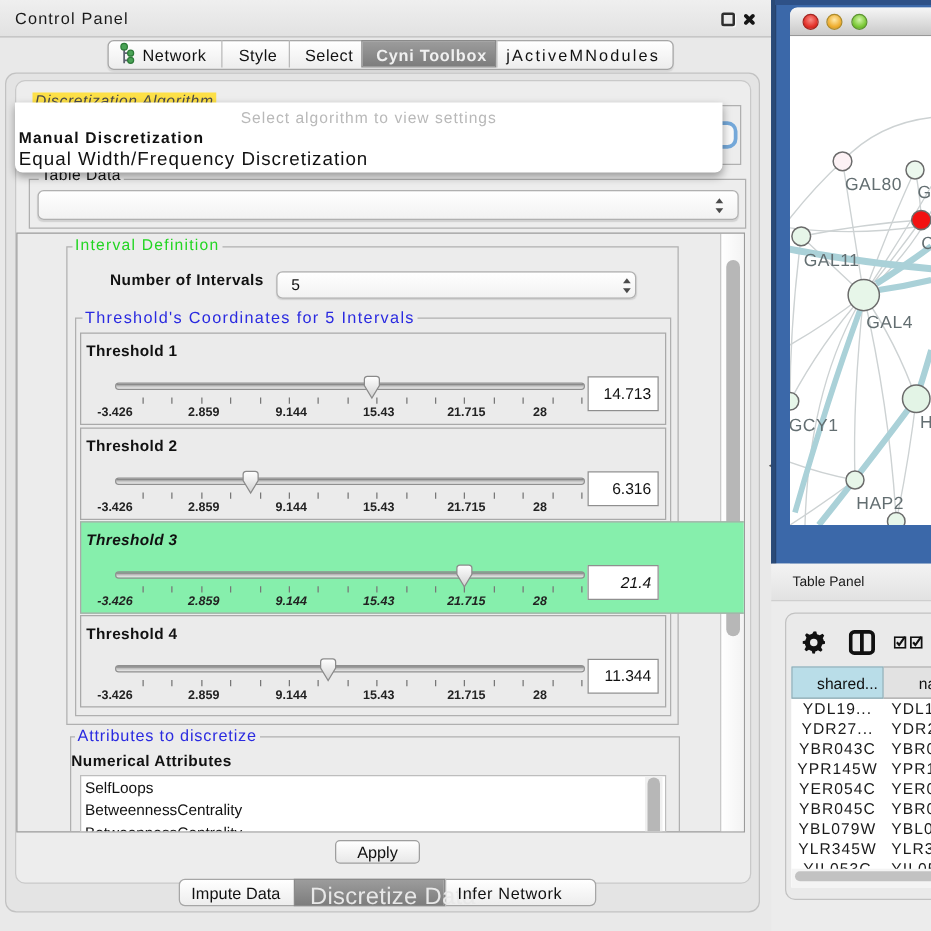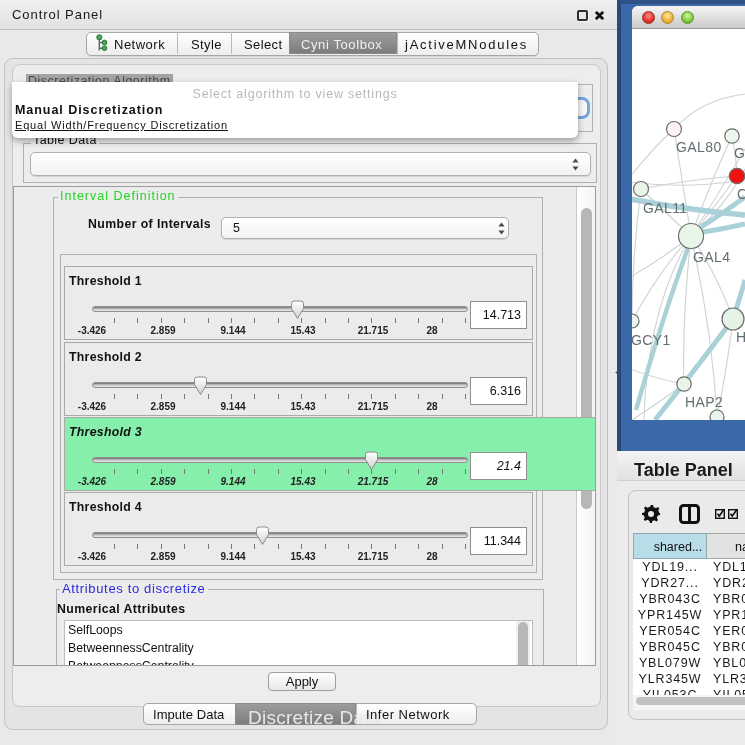--- a/index.html
+++ b/index.html
@@ -28,62 +28,63 @@
   <div class="abs" style="left:397px;top:32px;width:1px;height:22px;background:#b9b9b9;"></div>
   <svg class="abs" style="left:92px;top:32px;" width="20" height="22" viewBox="0 0 20 22">
      <path d="M7.3 6 L7.3 18.5 M7.3 10.5 L11 10.5 M7.3 16.2 L11 16.2" stroke="#5c6370" stroke-width="1.4" fill="none"></path>
      <circle cx="7.3" cy="5.3" r="2.6" fill="#4aa356" stroke="#2c7a38" stroke-width="1"></circle>
      <circle cx="12.5" cy="10.5" r="2.4" fill="#4aa356" stroke="#2c7a38" stroke-width="1"></circle>
      <circle cx="12.5" cy="16.2" r="2.4" fill="#4aa356" stroke="#2c7a38" stroke-width="1"></circle>
   </svg>
   <div class="txt" style="left:114px;top:37px;font-size:13px;letter-spacing:0.5px;">Network</div>
   <div class="txt" style="left:191px;top:37px;font-size:13px;letter-spacing:0.4px;">Style</div>
   <div class="txt" style="left:244px;top:37px;font-size:13px;letter-spacing:0.4px;">Select</div>
-  <div class="txt" style="left:301px;top:37px;font-size:13px;letter-spacing:0.6px;color:#f0f0f0;">Cyni Toolbox</div>
+  <div class="txt" style="left:301px;top:37px;font-size:13px;letter-spacing:0.6px;color:#f0f0f0;font-weight:bold;">Cyni Toolbox</div>
   <div class="txt" style="left:405px;top:37px;font-size:13px;letter-spacing:1.75px;">jActiveMNodules</div>
 
   <div class="abs" style="left:4px;top:58px;width:604px;height:672px;background:#e4e4e4;border:1px solid #c2c2c2;border-radius:9px;box-sizing:border-box;"></div>
 
   <div class="abs" style="left:12px;top:64px;width:589px;height:643px;background:#ededed;border:1px solid #c9c9c9;border-radius:8px;box-sizing:border-box;"></div>
 
   <div class="abs" style="left:22px;top:84px;width:569px;height:46px;border:1px solid #b0b0b0;"></div>
-  <div class="txt" style="left:26px;top:74px;font-size:12.5px;letter-spacing:0.5px;color:#4a4a4a;background:#a3a3a3;padding:0 2px;">Discretization Algorithm</div>
+  <div class="txt" style="left:26px;top:74px;font-size:12.5px;letter-spacing:0.5px;color:#4a4a4a;background:#fde047;padding:0 2px;font-style:italic;">Discretization Algorithm</div>
 
   <div class="abs" style="left:556px;top:97px;width:34px;height:22px;border:3px solid #74a8d9;border-radius:8px;background:#f8f8f8;box-sizing:border-box;"></div>
 
   <div class="abs" style="left:23px;top:143px;width:572px;height:38px;border:1px solid #b0b0b0;"></div>
   <div class="txt" style="left:31px;top:133px;font-size:12.5px;letter-spacing:0.4px;background:#ededed;padding:0 2px;">Table Data</div>
   <div class="abs" style="left:30px;top:152px;width:561px;height:24px;background:linear-gradient(#ffffff,#f2f2f2);border:1px solid #b0b0b0;border-radius:5px;box-sizing:border-box;box-shadow:0 1px 1px rgba(0,0,0,0.12);"></div>
   <svg class="abs" style="left:571px;top:158px;" width="9" height="13" viewBox="0 0 9 13">
     <path d="M4.5 0.5 L7.6 4.5 L1.4 4.5 Z" fill="#4a4a4a"></path>
       <path d="M4.5 12.5 L7.6 8.5 L1.4 8.5 Z" fill="#4a4a4a"></path>
   </svg>
 
   <div class="abs" style="left:12px;top:82px;width:566px;height:56px;background:#ffffff;border-radius:0 0 6px 6px;box-shadow:0 3px 7px rgba(0,0,0,0.35);"></div>
   <div class="txt" style="left:12px;top:87px;width:566px;text-align:center;font-size:12.5px;letter-spacing:0.8px;color:#b9b9b9;">Select algorithm to view settings</div>
   <div class="txt" style="left:15px;top:103px;font-size:12.5px;letter-spacing:0.95px;font-weight:bold;">Manual Discretization</div>
-  <div class="txt" style="left:15px;top:119px;font-size:11px;letter-spacing:0.82px;text-decoration:underline;">Equal Width/Frequency Discretization</div>
+  <div class="txt" style="left:15px;top:119px;font-size:15px;letter-spacing:0.82px;">Equal Width/Frequency Discretization</div>
 
   <div class="abs" style="left:13px;top:186px;width:583px;height:480px;background:#ececec;border:1px solid #9b9b9b;box-sizing:border-box;overflow:hidden;" id="scrollpane">
 
     <div class="abs" style="left:562px;top:0;width:20px;height:479px;background:linear-gradient(90deg,#ffffff,#f2f2f2);border-left:1px solid #c9c9c9;"></div>
     <div class="abs" style="left:567px;top:21px;width:11px;height:301px;background:#b7b7b7;border-radius:6px;"></div>
 
     <div class="abs" style="left:39px;top:10px;width:488px;height:381px;border:1px solid #b0b0b0;"></div>
     <div class="txt" style="left:44px;top:2px;font-size:12.5px;letter-spacing:1.0px;color:#23d523;background:#ececec;padding:0 2px;">Interval Definition</div>
 
     <div class="txt" style="left:74px;top:30px;font-size:12.3px;letter-spacing:0.4px;font-weight:bold;">Number of Intervals</div>
     <div class="abs" style="left:207px;top:30px;width:288px;height:22px;background:linear-gradient(#ffffff,#f2f2f2);border:1px solid #b0b0b0;border-radius:5px;box-sizing:border-box;box-shadow:0 1px 1px rgba(0,0,0,0.12);"></div>
     <div class="txt" style="left:219px;top:34px;font-size:12.5px;">5</div>
     <svg class="abs" style="left:483px;top:35px;" width="9" height="13" viewBox="0 0 9 13">
       <path d="M4.5 0.5 L7.6 4.5 L1.4 4.5 Z" fill="#4a4a4a"></path>
         <path d="M4.5 12.5 L7.6 8.5 L1.4 8.5 Z" fill="#4a4a4a"></path>
     </svg>
 
     <div class="abs" style="left:46px;top:67px;width:475px;height:317px;border:1px solid #b0b0b0;"></div>
+    <div class="txt" style="left:52px;top:59px;font-size:13px;letter-spacing:1.05px;color:#2a2ae0;background:#ececec;padding:0 2px;">Threshold's Coordinates for 5 Intervals</div>
 
     <div class="abs" style="left:50px;top:79px;width:469px;height:74px;background:#ebebeb;border:1px solid #a9a9a9;box-sizing:border-box;">
   <div class="txt" style="left:4px;top:7px;font-size:12.3px;letter-spacing:0.3px;font-weight:bold;">Threshold 1</div>
   <div class="abs" style="left:27px;top:39px;width:376px;height:6px;border-radius:3px;background:linear-gradient(#6f6f6f,#c0c0c0 45%,#ececec);border:1px solid #8f8f8f;box-sizing:border-box;"></div>
   <div class="abs" style="left:49.0px;top:51px;width:1px;height:5px;background:#777;"></div>
   <div class="abs" style="left:72.4px;top:51px;width:1px;height:5px;background:#777;"></div>
   <div class="abs" style="left:95.8px;top:51px;width:1px;height:5px;background:#777;"></div>
   <div class="abs" style="left:119.2px;top:51px;width:1px;height:5px;background:#777;"></div>
   <div class="abs" style="left:142.6px;top:51px;width:1px;height:5px;background:#777;"></div>
   <div class="abs" style="left:166.0px;top:51px;width:1px;height:5px;background:#777;"></div>
@@ -315,21 +316,21 @@
       <text x="-1" y="316">GCY1</text>
       <text x="104" y="313">H</text>
       <text x="53" y="378">HAP2</text>
     </g>
   </svg>
 
   <div class="abs" style="left:632px;top:420px;width:113px;height:31px;background:#3b68a9;"></div>
 
   <div class="abs" style="left:617px;top:451px;width:128px;height:294px;background:#ececec;"></div>
   <div class="abs" style="left:617px;top:451px;width:128px;height:29px;background:linear-gradient(#f3f3f3,#e2e2e2);border-bottom:1px solid #cfcfcf;"></div>
-  <div class="txt" style="left:634px;top:460px;font-size:18px;color:#1a1a1a;font-weight:bold;">Table Panel</div>
+  <div class="txt" style="left:634px;top:460px;font-size:11px;color:#1a1a1a;">Table Panel</div>
 
   <div class="abs" style="left:628px;top:490px;width:130px;height:228px;background:#eaeaea;border:1px solid #c2c2c2;border-radius:8px;"></div>
 
   <svg class="abs" style="left:642px;top:505px;" width="18" height="18" viewBox="0 0 18 18">
     <path fill="#111" d="M9 0 L11 0 L11.6 2.3 A7 7 0 0 1 13.8 3.2 L16 2 L17.4 3.4 L16.2 5.6 A7 7 0 0 1 17.1 7.8 L18 8 L18 10 L15.7 10.6 A7 7 0 0 1 14.8 12.8 L16 15 L14.6 16.4 L12.4 15.2 A7 7 0 0 1 10.2 16.1 L10 18 L8 18 L7.4 15.7 A7 7 0 0 1 5.2 14.8 L3 16 L1.6 14.6 L2.8 12.4 A7 7 0 0 1 1.9 10.2 L0 10 L0 8 L2.3 7.4 A7 7 0 0 1 3.2 5.2 L2 3 L3.4 1.6 L5.6 2.8 A7 7 0 0 1 7.8 1.9 Z"></path>
     <circle cx="9" cy="9" r="3" fill="#eaeaea"></circle>
   </svg>
   <svg class="abs" style="left:679px;top:504px;" width="21" height="20" viewBox="0 0 21 20">
     <rect x="1.5" y="1.5" width="18" height="17" rx="3" fill="none" stroke="#111" stroke-width="3"></rect>
     <line x1="10.5" y1="2" x2="10.5" y2="18" stroke="#111" stroke-width="3"></line>

